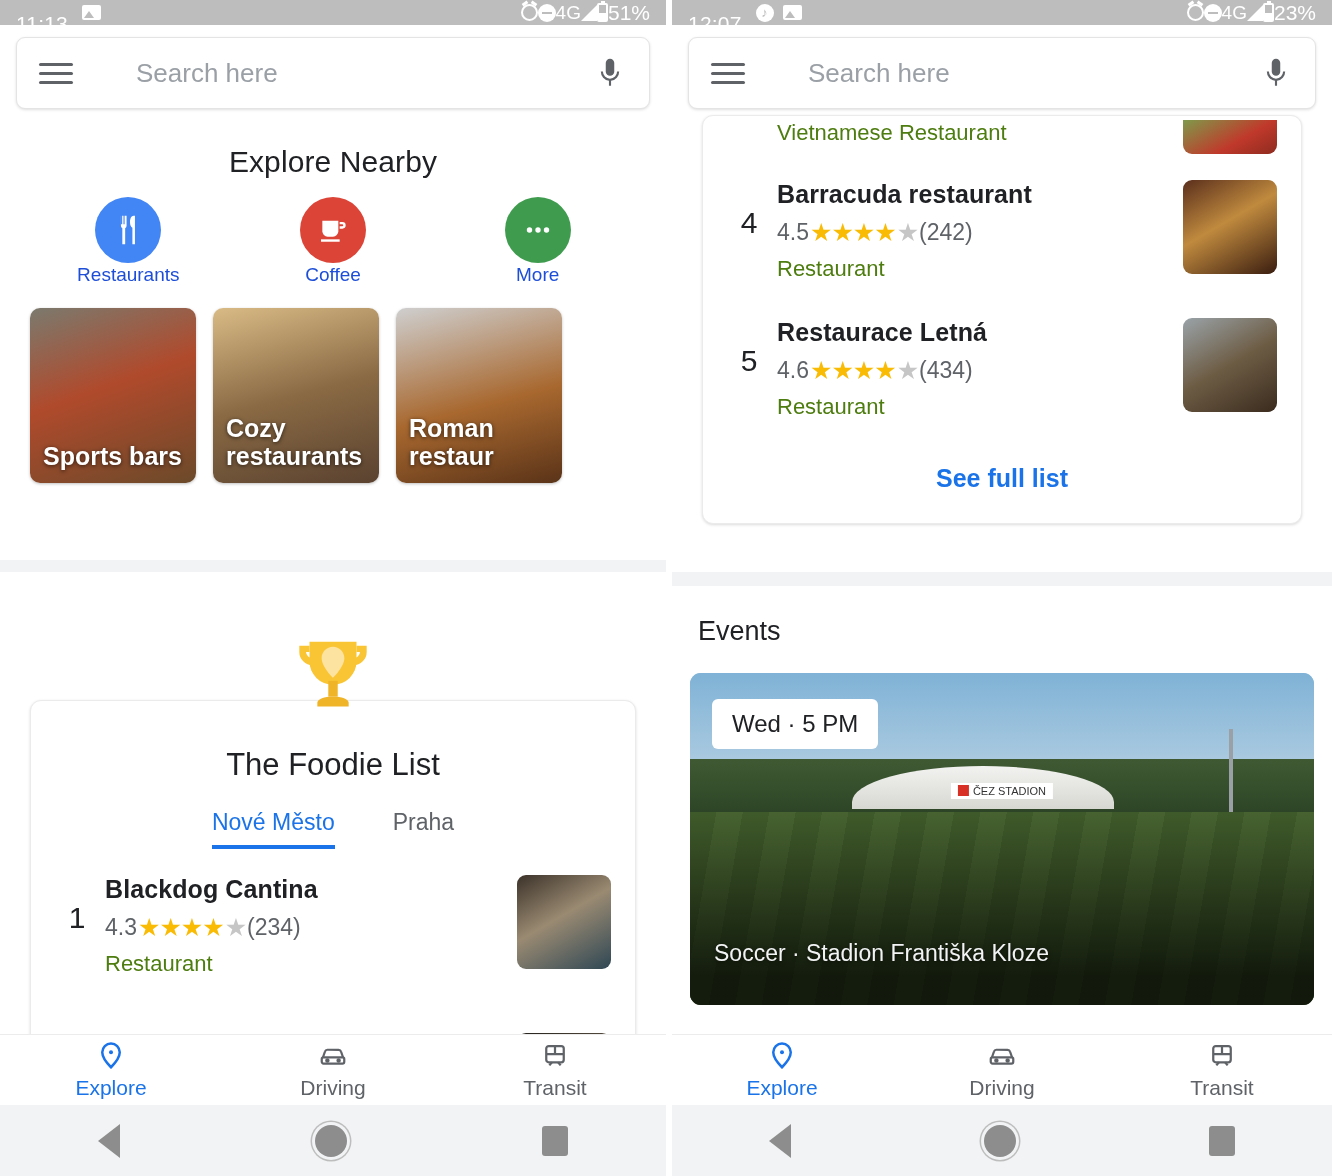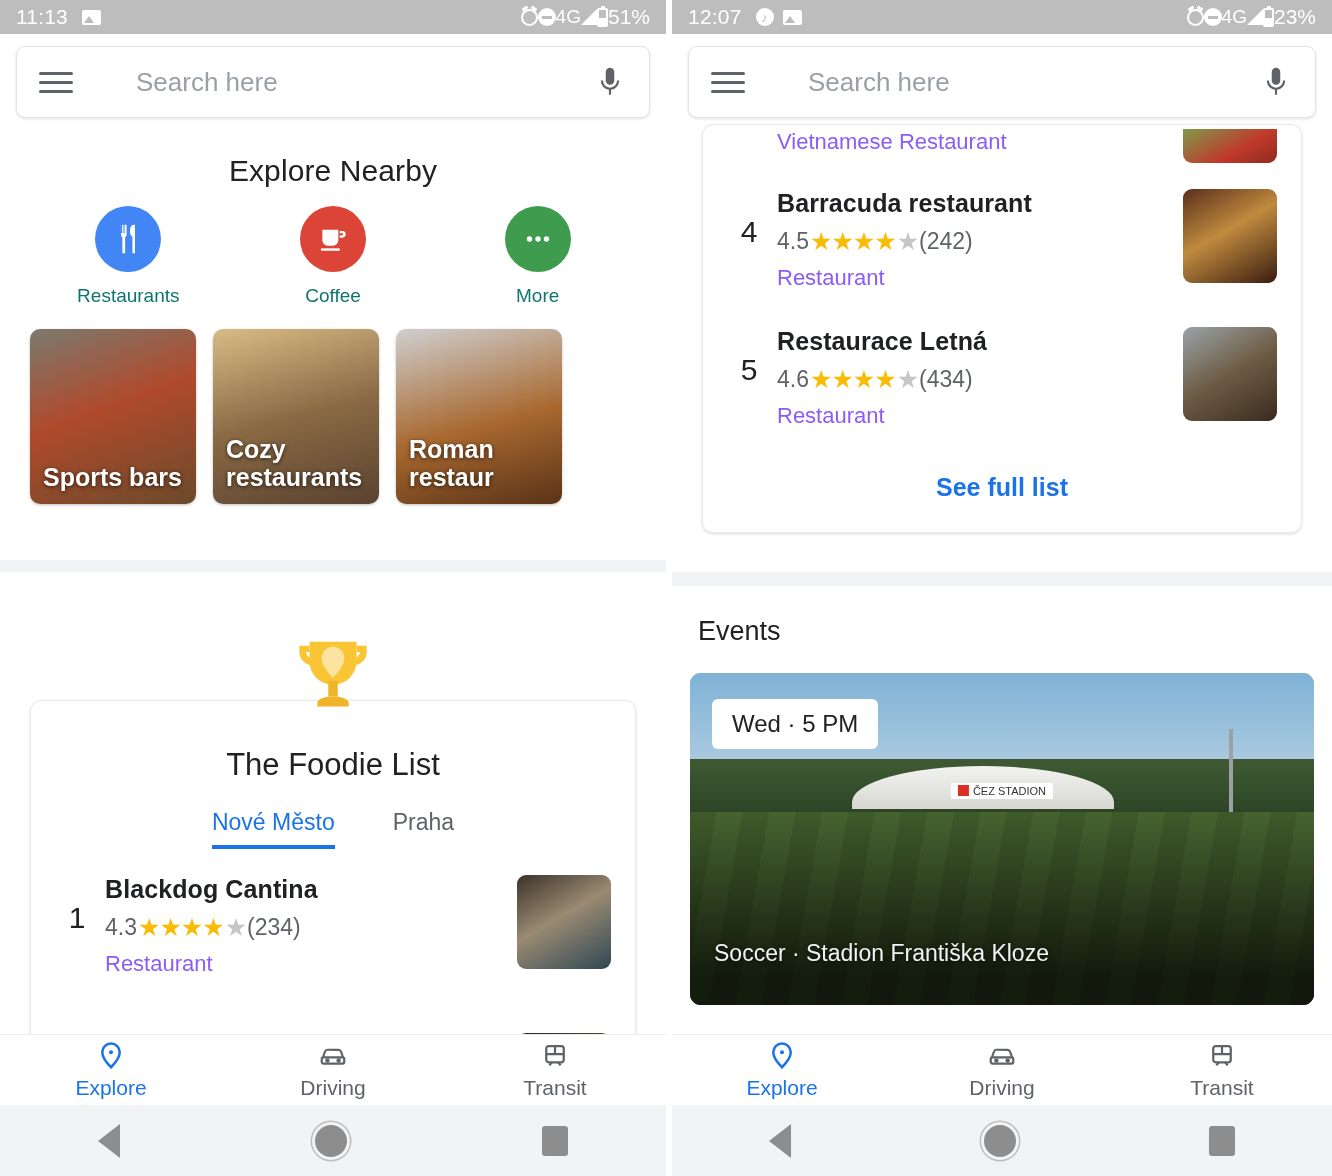--- a/index.html
+++ b/index.html
@@ -8,22 +8,22 @@
 
   .grid { position:relative; width:1332px; height:1176px; }
 
   .panel { position:absolute; overflow:hidden; background:#ffffff; }
   .p-tl { left:0;   top:0;   width:666px; height:572px; }
   .p-tr { left:672px; top:0; width:660px; height:572px; }
   .p-bl { left:0;   top:572px; width:666px; height:604px; }
   .p-br { left:672px; top:572px; width:660px; height:604px; }
 
   
-  .statusbar { height:34px; background:#bdbdbd; color:#ffffff;
-    display:flex; align-items:center; padding:12px 16px; font-size:21px; font-weight:500; }
+  .statusbar { height:25px; background:#bdbdbd; color:#ffffff;
+    display:flex; padding:12px 16px; font-size:21px; font-weight:500; }
   .sb-time { letter-spacing:.2px; }
   .sb-left-icons { display:flex; align-items:center; gap:9px; margin-left:14px; }
   .sb-right { margin-left:auto; display:flex; align-items:center; }
   .ic-img { width:19px; height:15px; background:#fff; border-radius:2px; position:relative; }
   .ic-img::after{ content:""; position:absolute; left:2px; bottom:2px; width:0;height:0;
     border-left:5px solid transparent;border-right:5px solid transparent;border-bottom:7px solid #bdbdbd;}
   .ic-music { width:18px;height:18px;border-radius:50%;background:#fff; position:relative;}
   .ic-music::after{content:"\266A"; position:absolute; inset:0; color:#bdbdbd; font-size:13px;
     display:flex;align-items:center;justify-content:center;}
   .ic-alarm { width:17px;height:17px;border:2px solid #fff;border-radius:50%;position:relative;}
@@ -47,21 +47,21 @@
   .hamburger span { display:block; height:3px; background:#5f6368; border-radius:2px; }
   .search-ph { margin-left:36px; color:#9aa0a6; font-size:26px; flex:1; }
   .mic { width:34px; height:34px; }
 
   
   .sec-title { text-align:center; font-size:30px; color:#202124; padding:26px 0 6px; letter-spacing:.1px;}
   .cats { display:flex; justify-content:space-around; padding:12px 26px 0; }
   .cat { width:120px; text-align:center; }
   .cat-circle { width:66px;height:66px;border-radius:50%;margin:0 auto;
     display:flex;align-items:center;justify-content:center; }
-  .cat-label { margin-top:13px; font-size:19px; color:#0f766e; }
+  .cat-label { margin-top:1px; font-size:19px; color:#1d4ed8; }
 
   .cards { display:flex; gap:17px; padding:22px 30px 0; }
   .card { width:166px;height:175px;border-radius:10px;position:relative;overflow:hidden;flex:0 0 auto;
     box-shadow:0 1px 3px rgba(0,0,0,.25); }
   .card-label { position:absolute; left:13px; right:8px; bottom:13px; color:#fff; font-size:25px;
     font-weight:700; line-height:1.12; text-shadow:0 1px 4px rgba(0,0,0,.65); }
   .c1 { background:linear-gradient(150deg,#3a2a20 0%,#6d3d8a 40%,#2a1a2e 75%,#4a2f1c 100%); }
   .c2 { background:linear-gradient(160deg,#7b7a6e 0%,#b04a2c 45%,#6b4a2a 100%); }
   .c3 { background:linear-gradient(165deg,#d9bb86 0%,#8a6a44 50%,#5a4230 100%); }
   .c4 { background:linear-gradient(165deg,#cfcfcf 0%,#a8682f 55%,#5a3318 100%); }
@@ -76,21 +76,21 @@
   .tabs { display:flex; justify-content:center; gap:58px; padding:26px 0 0; }
   .tab { font-size:23px; color:#5f6368; padding-bottom:9px; cursor:pointer; }
   .tab.active { color:#1a73e8; font-weight:500; border-bottom:4px solid #1a73e8; }
 
   .row { display:flex; align-items:flex-start; padding:26px 24px 10px; gap:6px; }
   .rank { width:44px; font-size:30px; color:#202124; text-align:center; padding-top:26px; }
   .rinfo { flex:1; }
   .rname { font-size:25px; font-weight:600; color:#202124; letter-spacing:.1px; }
   .rrate { font-size:23px; color:#5f6368; margin-top:9px; display:flex; align-items:center; gap:1px;}
   .stars { letter-spacing:-1px; font-size:25px; }
-  .rcat { font-size:22px; color:#8b5cf6; margin-top:9px; }
+  .rcat { font-size:22px; color:#4d7c0f; margin-top:9px; }
   .rthumb { width:94px;height:94px;border-radius:9px; flex:0 0 auto; }
   .t-blackdog { background:linear-gradient(150deg,#3b3229 0%,#9a8a72 45%,#2f4754 100%); }
   .t-qq { background:linear-gradient(150deg,#23201c 0%,#6d604e 55%,#2a5d86 100%); }
   .t-viet { background:linear-gradient(150deg,#7f9a4a 0%,#c0392b 60%,#8e2b1f 100%); }
   .t-barracuda { background:linear-gradient(150deg,#5a2f1c 0%,#c08a3e 45%,#3a1d10 100%); }
   .t-letna { background:linear-gradient(150deg,#9aa3a8 0%,#6d5c44 50%,#3a2b1e 100%); }
   .seefull { text-align:center; color:#1a73e8; font-size:25px; font-weight:600; padding:34px 0 30px; cursor:pointer;}
 
   
   .ev-title { font-size:27px; color:#202124; padding:30px 0 0 26px; }

